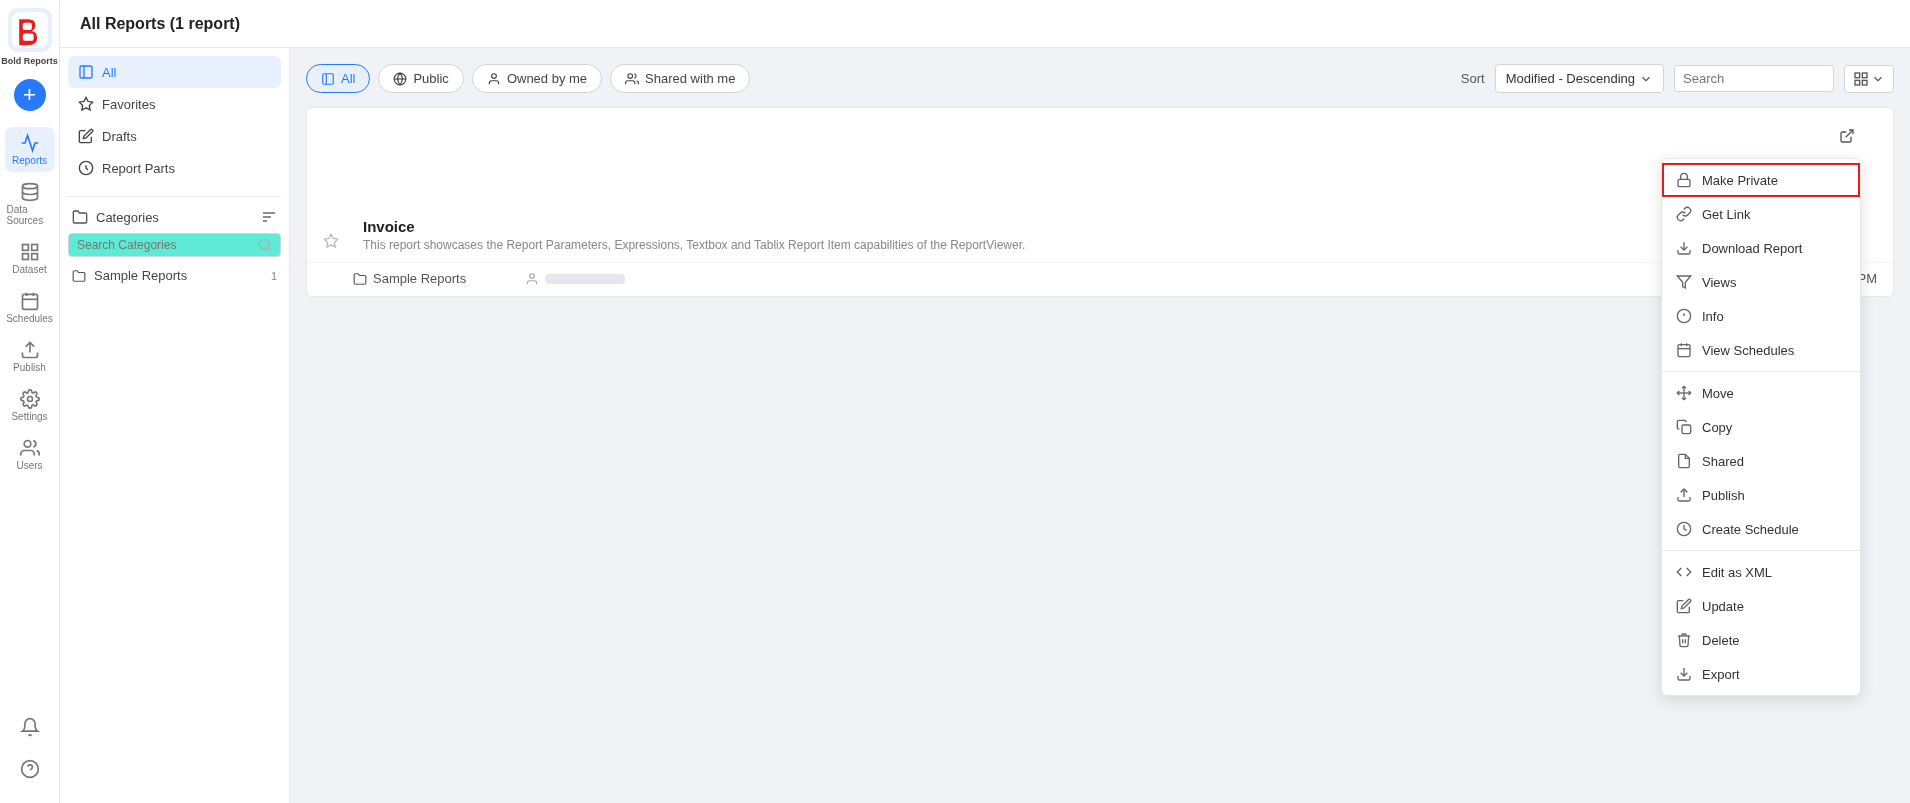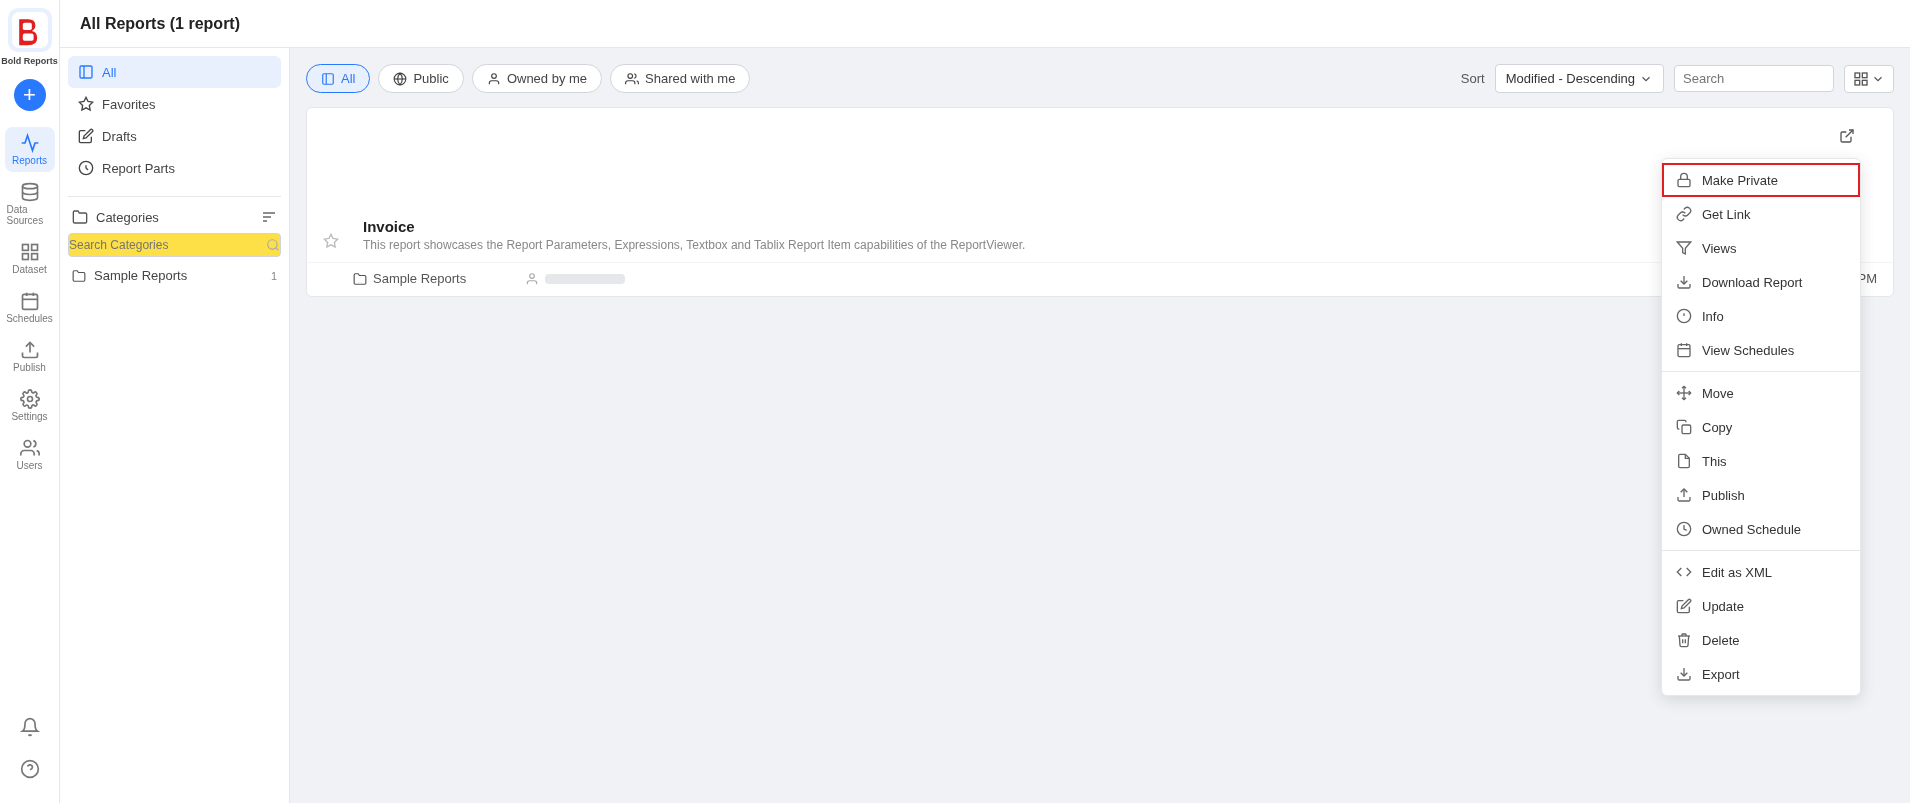--- a/index.html
+++ b/index.html
@@ -171,23 +171,23 @@
       align-items: center;
       gap: 8px;
     }
 
     .search-categories {
       margin: 4px 8px;
       display: flex;
       align-items: center;
       border: 1px solid #d1d5db;
       border-radius: 4px;
-      padding: 4px 0;
+      padding: 4px 8px;
       gap: 4px;
-      background: #fde047;
+      background: #5eead4;
     }
     .search-categories input {
       border: none;
       outline: none;
       font-size: 12px;
       flex: 1;
       color: #555;
       background: transparent;
     }
 
@@ -707,31 +707,31 @@
               </div>
               <div class="menu-item">
                 <svg viewBox="0 0 24 24" fill="none" stroke="currentColor" stroke-width="2">
                     <path d="M10 13a5 5 0 0 0 7.54.54l3-3a5 5 0 0 0-7.07-7.07l-1.72 1.71"></path>
                     <path d="M14 11a5 5 0 0 0-7.54-.54l-3 3a5 5 0 0 0 7.07 7.07l1.71-1.71"></path>
                   </svg>
                 <span>Get Link</span>
               </div>
               <div class="menu-item">
                 <svg viewBox="0 0 24 24" fill="none" stroke="currentColor" stroke-width="2">
-                    <polygon points="22 3 2 3 10 12.46 10 19 14 21 14 12.46 22 3"></polygon>
-                  </svg>
-                <span>Views</span>
-              </div>
-              <div class="menu-item">
-                <svg viewBox="0 0 24 24" fill="none" stroke="currentColor" stroke-width="2">
                     <path d="M21 15v4a2 2 0 0 1-2 2H5a2 2 0 0 1-2-2v-4"></path>
                     <polyline points="7 10 12 15 17 10"></polyline>
                     <line x1="12" y1="15" x2="12" y2="3"></line>
                   </svg>
                 <span>Download Report</span>
+              </div>
+              <div class="menu-item">
+                <svg viewBox="0 0 24 24" fill="none" stroke="currentColor" stroke-width="2">
+                    <polygon points="22 3 2 3 10 12.46 10 19 14 21 14 12.46 22 3"></polygon>
+                  </svg>
+                <span>Views</span>
               </div>
               <div class="menu-item">
                 <svg viewBox="0 0 24 24" fill="none" stroke="currentColor" stroke-width="2">
                     <circle cx="12" cy="12" r="10"></circle>
                     <line x1="12" y1="8" x2="12" y2="12"></line>
                     <line x1="12" y1="16" x2="12.01" y2="16"></line>
                   </svg>
                 <span>Info</span>
               </div>
               <div class="menu-item">
@@ -760,36 +760,36 @@
                     <rect x="9" y="9" width="13" height="13" rx="2"></rect>
                     <path d="M5 15H4a2 2 0 0 1-2-2V4a2 2 0 0 1 2-2h9a2 2 0 0 1 2 2v1"></path>
                   </svg>
                 <span>Copy</span>
               </div>
               <div class="menu-item">
                 <svg viewBox="0 0 24 24" fill="none" stroke="currentColor" stroke-width="2">
                     <path d="M14 2H6a2 2 0 0 0-2 2v16a2 2 0 0 0 2 2h12a2 2 0 0 0 2-2V8z"></path>
                     <polyline points="14 2 14 8 20 8"></polyline>
                   </svg>
-                <span>This</span>
+                <span>Shared</span>
               </div>
               <div class="menu-item">
                 <svg viewBox="0 0 24 24" fill="none" stroke="currentColor" stroke-width="2">
                     <path d="M21 15v4a2 2 0 0 1-2 2H5a2 2 0 0 1-2-2v-4"></path>
                     <polyline points="17 8 12 3 7 8"></polyline>
                     <line x1="12" y1="3" x2="12" y2="15"></line>
                   </svg>
                 <span>Publish</span>
               </div>
               <div class="menu-item">
                 <svg viewBox="0 0 24 24" fill="none" stroke="currentColor" stroke-width="2">
                     <circle cx="12" cy="12" r="10"></circle>
                     <polyline points="12 6 12 12 16 14"></polyline>
                   </svg>
-                <span>Owned Schedule</span>
+                <span>Create Schedule</span>
               </div>
               <div class="menu-divider"></div>
               <div class="menu-item">
                 <svg viewBox="0 0 24 24" fill="none" stroke="currentColor" stroke-width="2">
                     <polyline points="16 18 22 12 16 6"></polyline>
                     <polyline points="8 6 2 12 8 18"></polyline>
                   </svg>
                 <span>Edit as XML</span>
               </div>
               <div class="menu-item">

